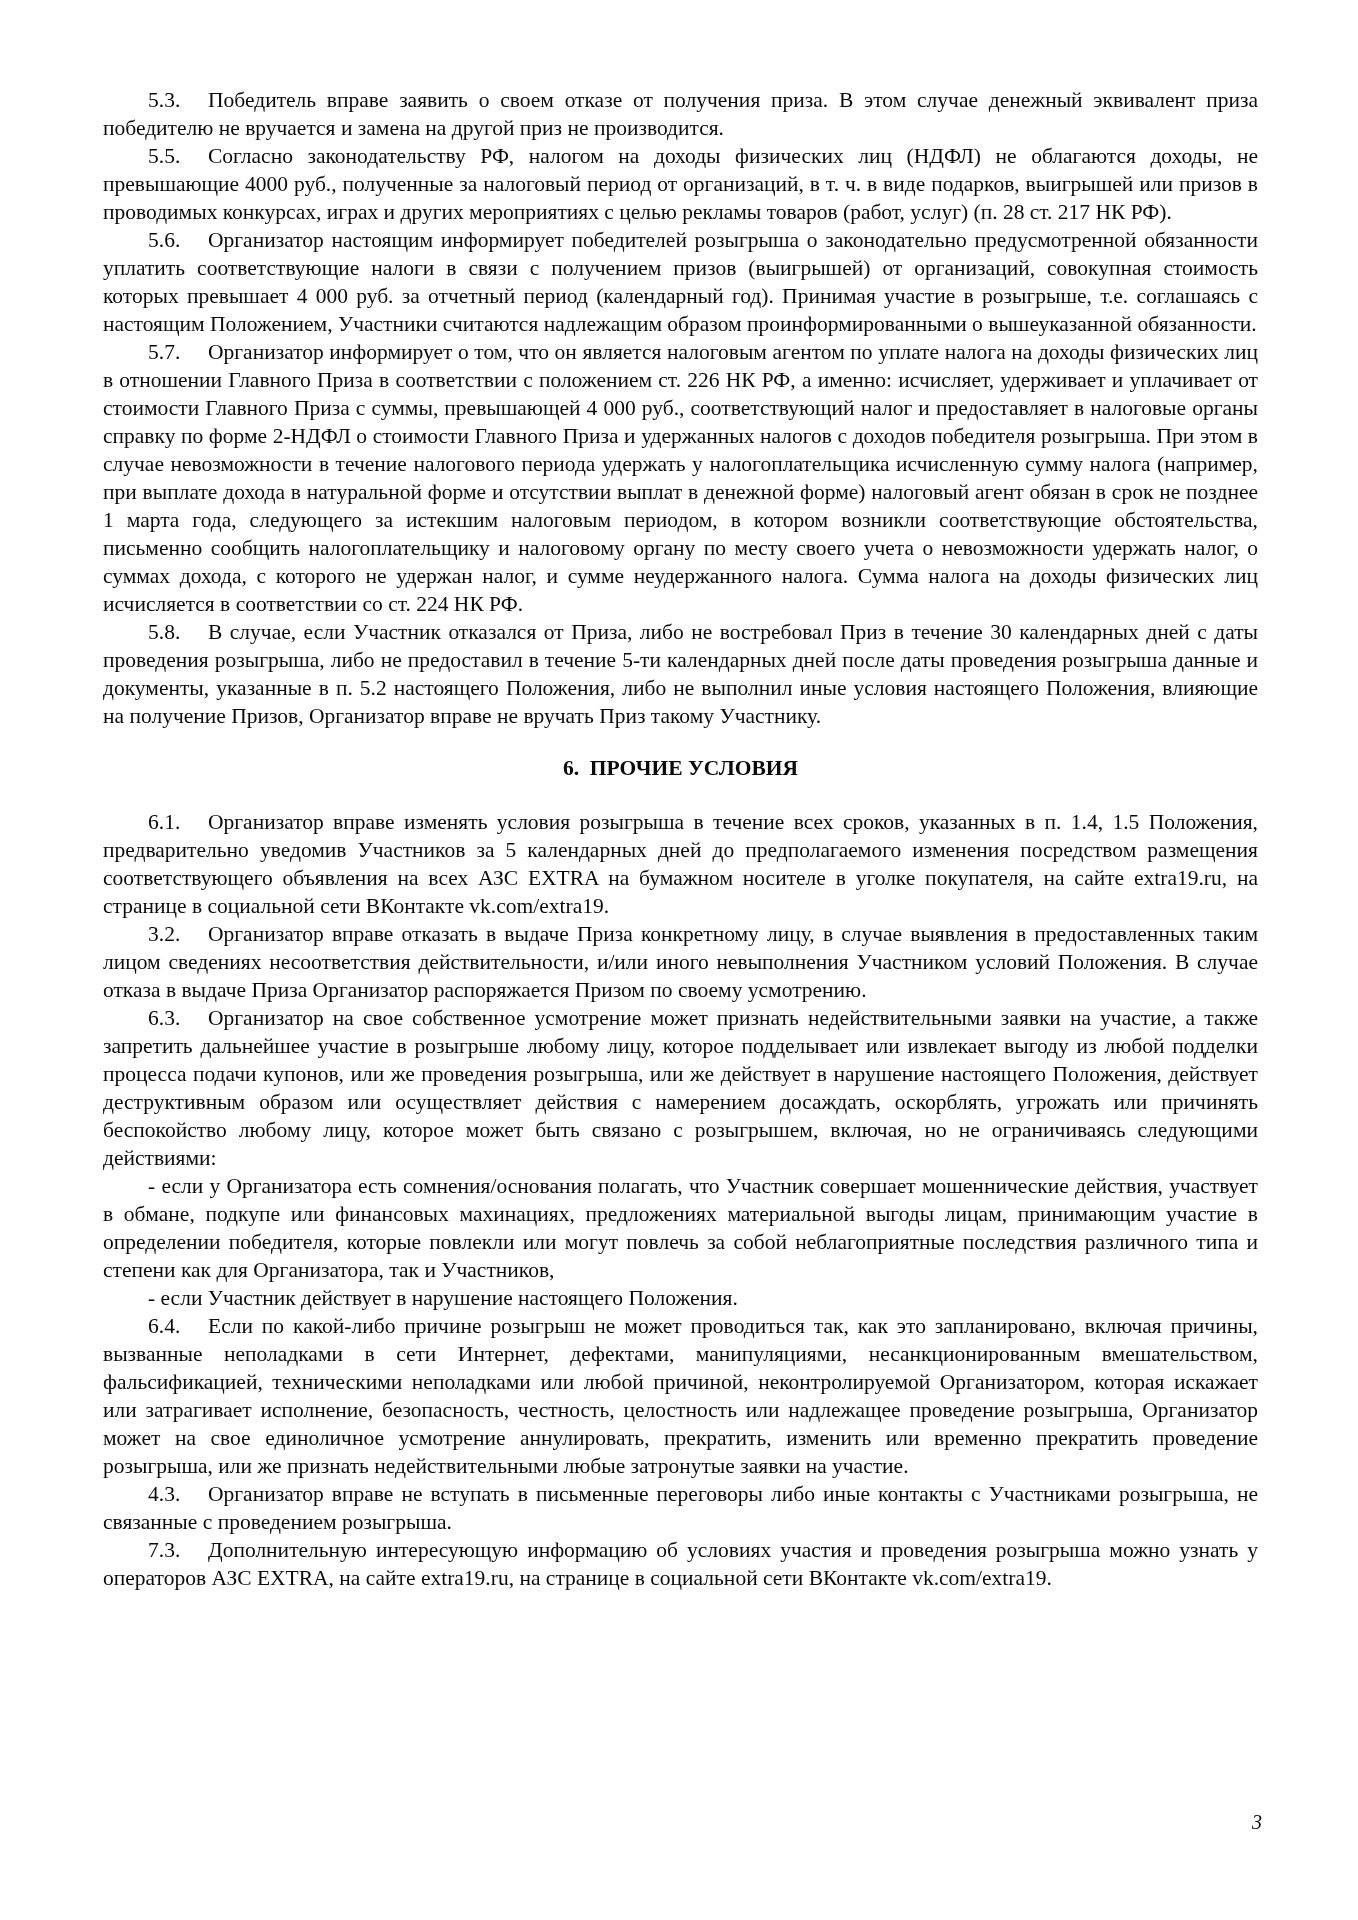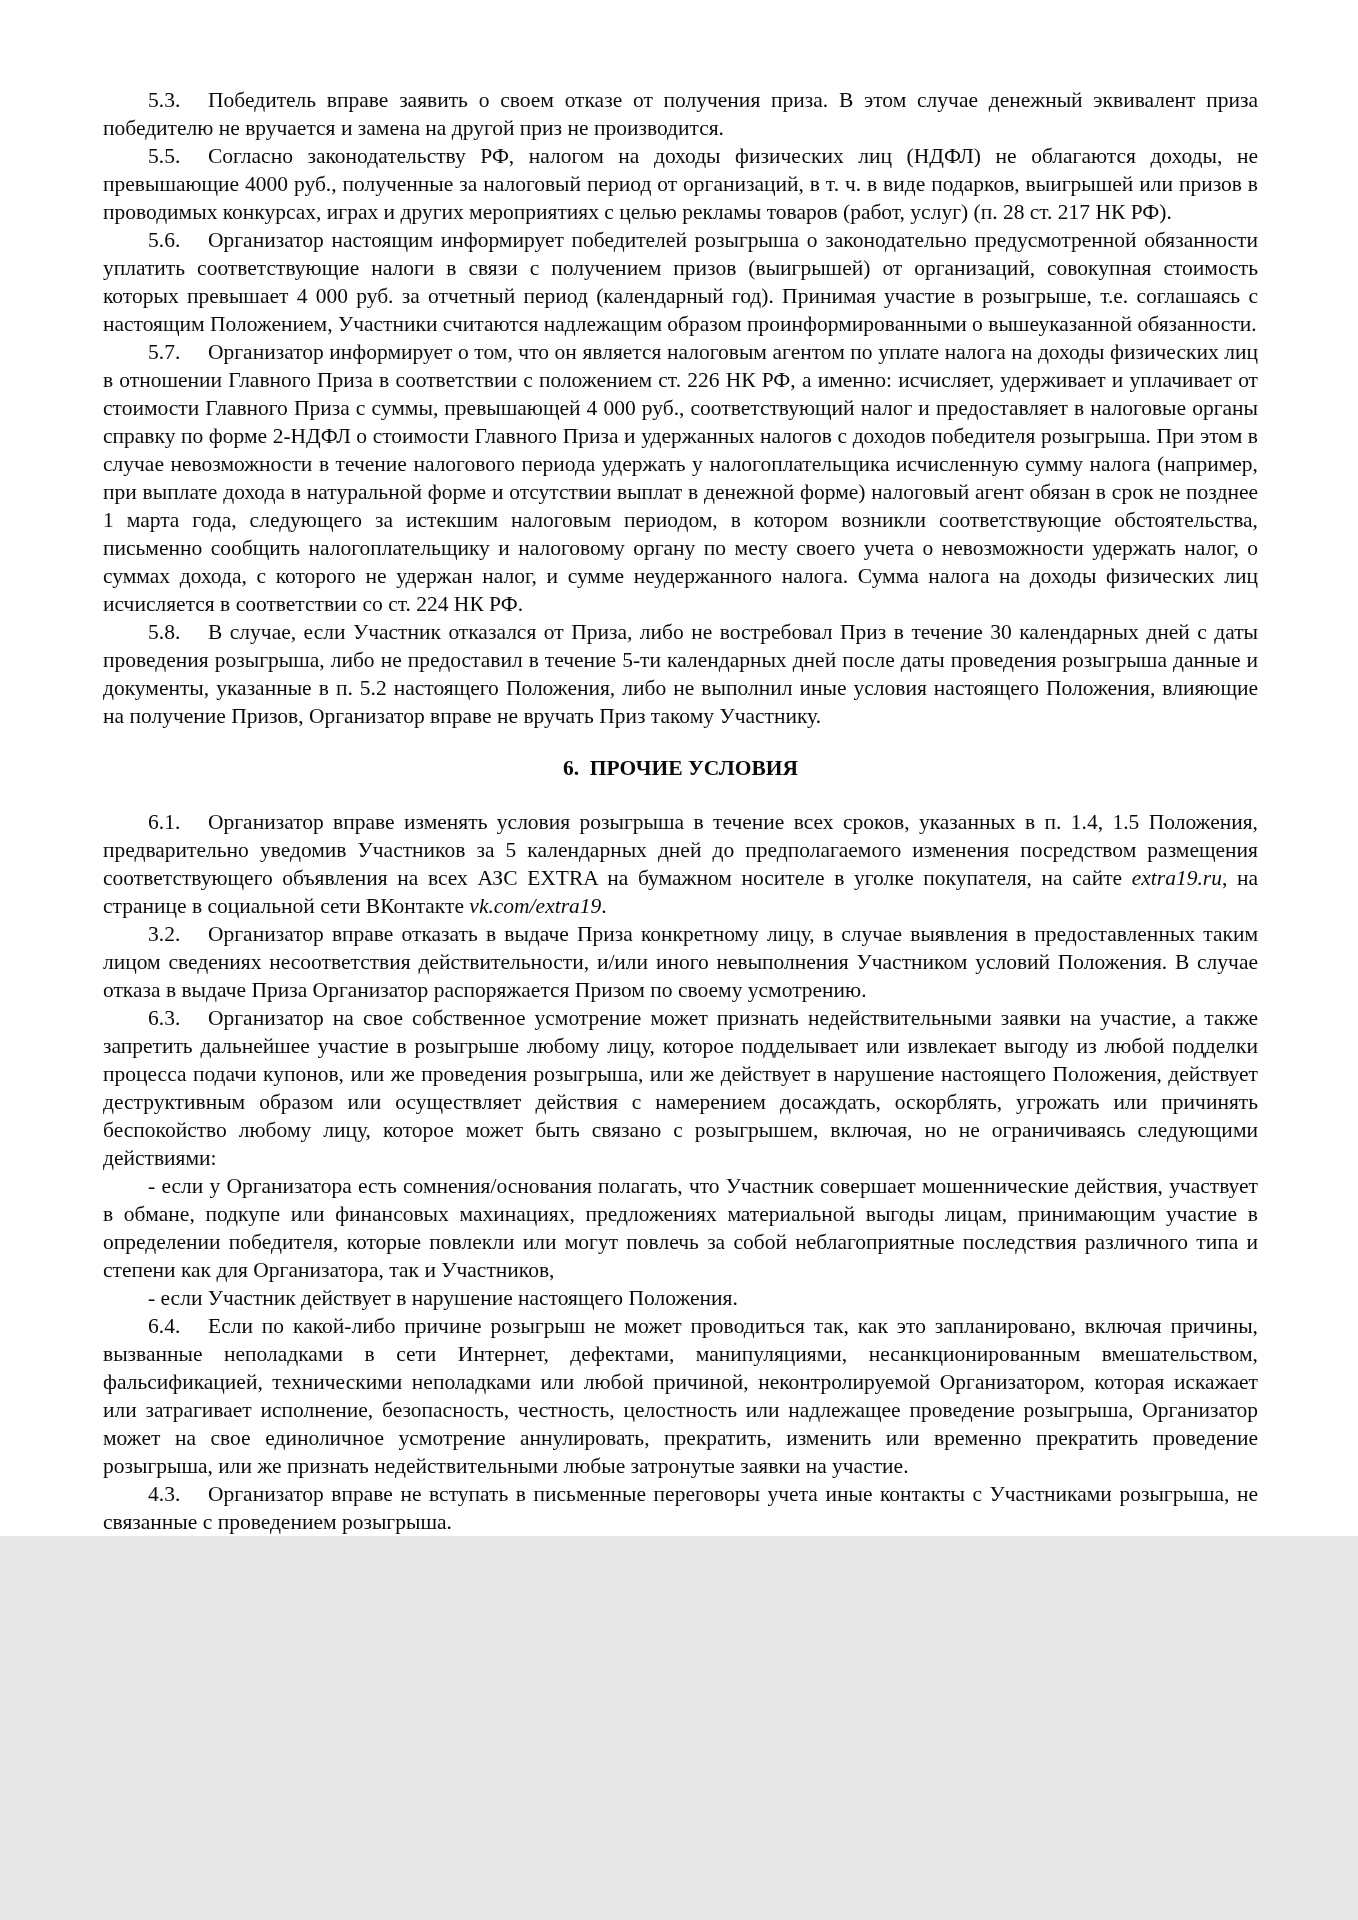--- a/index.html
+++ b/index.html
@@ -1,19 +1,19 @@
 <!DOCTYPE html>
 <html lang="ru"><head>
 <meta charset="utf-8">
 <style>
   html, body { margin: 0; padding: 0; background: #e8e8e8; }
   .page {
     position: relative;
     width: 1358px;
-    height: 1536px;
+    height: 1920px;
     margin: 0 auto;
     background: #ffffff;
     font-family: "Liberation Serif", "DejaVu Serif", serif;
     font-size: 21.5px;
     line-height: 28px;
     color: #0a0a0a;
     overflow: hidden;
     box-sizing: border-box;
   }
   .content {
@@ -32,21 +32,21 @@
     width: 60px;
     text-indent: 0;
   }
   .content h2.heading {
     margin: 24px 0 26px 0;
     font-size: 21.5px;
     font-weight: bold;
     text-align: center;
     text-indent: 0;
   }
-  .content span.i { font-style: italic; }
+  .content span.i { }
   .page-num {
     position: absolute;
     top: 1812px;
     right: 96px;
     font-style: italic;
     font-size: 20px;
     line-height: 20px;
   }
 </style>
 </head>
@@ -59,17 +59,17 @@
       <p class="numbered"><span class="num">5.6.</span><span>Организатор настоящим информирует победителей розыгрыша о законодательно предусмотренной обязанности уплатить соответствующие налоги в связи с получением призов (выигрышей) от организаций, совокупная стоимость которых превышает 4 000 руб. за отчетный период (календарный год). Принимая участие в розыгрыше, т.е. соглашаясь с настоящим Положением, Участники считаются надлежащим образом проинформированными о вышеуказанной обязанности.</span></p>
       <p class="numbered"><span class="num">5.7.</span><span>Организатор информирует о том, что он является налоговым агентом по уплате налога на доходы физических лиц в отношении Главного Приза в соответствии с положением ст. 226 НК РФ, а именно: исчисляет, удерживает и уплачивает от стоимости Главного Приза с суммы, превышающей 4 000 руб., соответствующий налог и предоставляет в налоговые органы справку по форме 2-НДФЛ о стоимости Главного Приза и удержанных налогов с доходов победителя розыгрыша. При этом в случае невозможности в течение налогового периода удержать у налогоплательщика исчисленную сумму налога (например, при выплате дохода в натуральной форме и отсутствии выплат в денежной форме) налоговый агент обязан в срок не позднее 1 марта года, следующего за истекшим налоговым периодом, в котором возникли соответствующие обстоятельства, письменно сообщить налогоплательщику и налоговому органу по месту своего учета о невозможности удержать налог, о суммах дохода, с которого не удержан налог, и сумме неудержанного налога. Сумма налога на доходы физических лиц исчисляется в соответствии со ст. 224 НК РФ.</span></p>
       <p class="numbered"><span class="num">5.8.</span><span>В случае, если Участник отказался от Приза, либо не востребовал Приз в течение 30 календарных дней с даты проведения розыгрыша, либо не предоставил в течение 5-ти календарных дней после даты проведения розыгрыша данные и документы, указанные в п. 5.2 настоящего Положения, либо не выполнил иные условия настоящего Положения, влияющие на получение Призов, Организатор вправе не вручать Приз такому Участнику.</span></p>
       <h2 class="heading"><span>6.&nbsp; ПРОЧИЕ УСЛОВИЯ</span></h2>
       <p class="numbered"><span class="num">6.1.</span><span>Организатор вправе изменять условия розыгрыша в течение всех сроков, указанных в п. 1.4, 1.5 Положения, предварительно уведомив Участников за 5 календарных дней до предполагаемого изменения посредством размещения соответствующего объявления на&nbsp;всех АЗС EXTRA на бумажном носителе в уголке покупателя, на сайте </span><span class="i">extra19.ru</span><span>, на странице в социальной сети ВКонтакте </span><span class="i">vk.com/extra19</span><span>.</span></p>
       <p class="numbered"><span class="num">3.2.</span><span>Организатор вправе отказать в выдаче Приза конкретному лицу, в случае выявления в предоставленных таким лицом сведениях несоответствия действительности, и/или иного невыполнения Участником условий Положения. В случае отказа в выдаче Приза Организатор распоряжается Призом по своему усмотрению.</span></p>
       <p class="numbered"><span class="num">6.3.</span><span>Организатор на свое собственное усмотрение может признать недействительными заявки на участие, а также запретить дальнейшее участие в розыгрыше любому лицу, которое подделывает или извлекает выгоду из любой подделки процесса подачи купонов, или же проведения розыгрыша, или же действует в нарушение настоящего Положения, действует деструктивным образом или осуществляет действия с намерением досаждать, оскорблять, угрожать или причинять беспокойство любому лицу, которое может быть связано с розыгрышем, включая, но не ограничиваясь следующими действиями:</span></p>
       <p class="dash"><span>- если у Организатора есть сомнения/основания полагать, что Участник совершает мошеннические действия, участвует в обмане, подкупе или финансовых махинациях, предложениях материальной выгоды лицам, принимающим участие в определении победителя, которые повлекли или могут повлечь за собой неблагоприятные последствия различного типа и степени как для Организатора, так и Участников,</span></p>
       <p class="dash"><span>- если Участник действует в нарушение настоящего Положения.</span></p>
       <p class="numbered"><span class="num">6.4.</span><span>Если по какой-либо причине розыгрыш не может проводиться так, как это запланировано, включая причины, вызванные неполадками в сети Интернет, дефектами, манипуляциями, несанкционированным вмешательством, фальсификацией, техническими неполадками или любой причиной, неконтролируемой Организатором, которая искажает или затрагивает исполнение, безопасность, честность, целостность или надлежащее проведение розыгрыша, Организатор может на свое единоличное усмотрение аннулировать, прекратить, изменить или временно прекратить проведение розыгрыша, или же признать недействительными любые затронутые заявки на участие.</span></p>
-      <p class="numbered"><span class="num">4.3.</span><span>Организатор вправе не вступать в письменные переговоры учета иные контакты с Участниками розыгрыша, не связанные с проведением розыгрыша.</span></p>
+      <p class="numbered"><span class="num">4.3.</span><span>Организатор вправе не вступать в письменные переговоры либо иные контакты с Участниками розыгрыша, не связанные с проведением розыгрыша.</span></p>
       <p class="numbered"><span class="num">7.3.</span><span>Дополнительную интересующую информацию об условиях участия и проведения розыгрыша можно узнать у операторов АЗС EXTRA, на сайте </span><span class="i">extra19.ru</span><span>, на странице в социальной сети ВКонтакте </span><span class="i">vk.com/extra19</span><span>.</span></p>
     </div>
   <div class="page-num">3</div>
 </div>
 
 </body></html>

